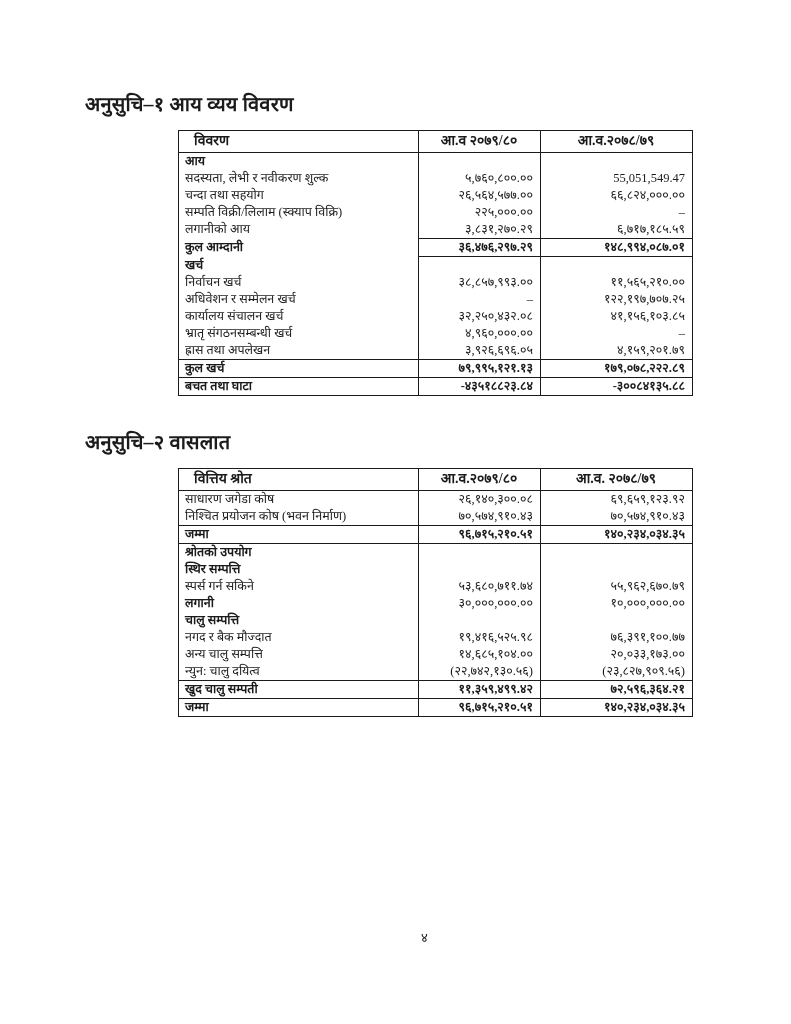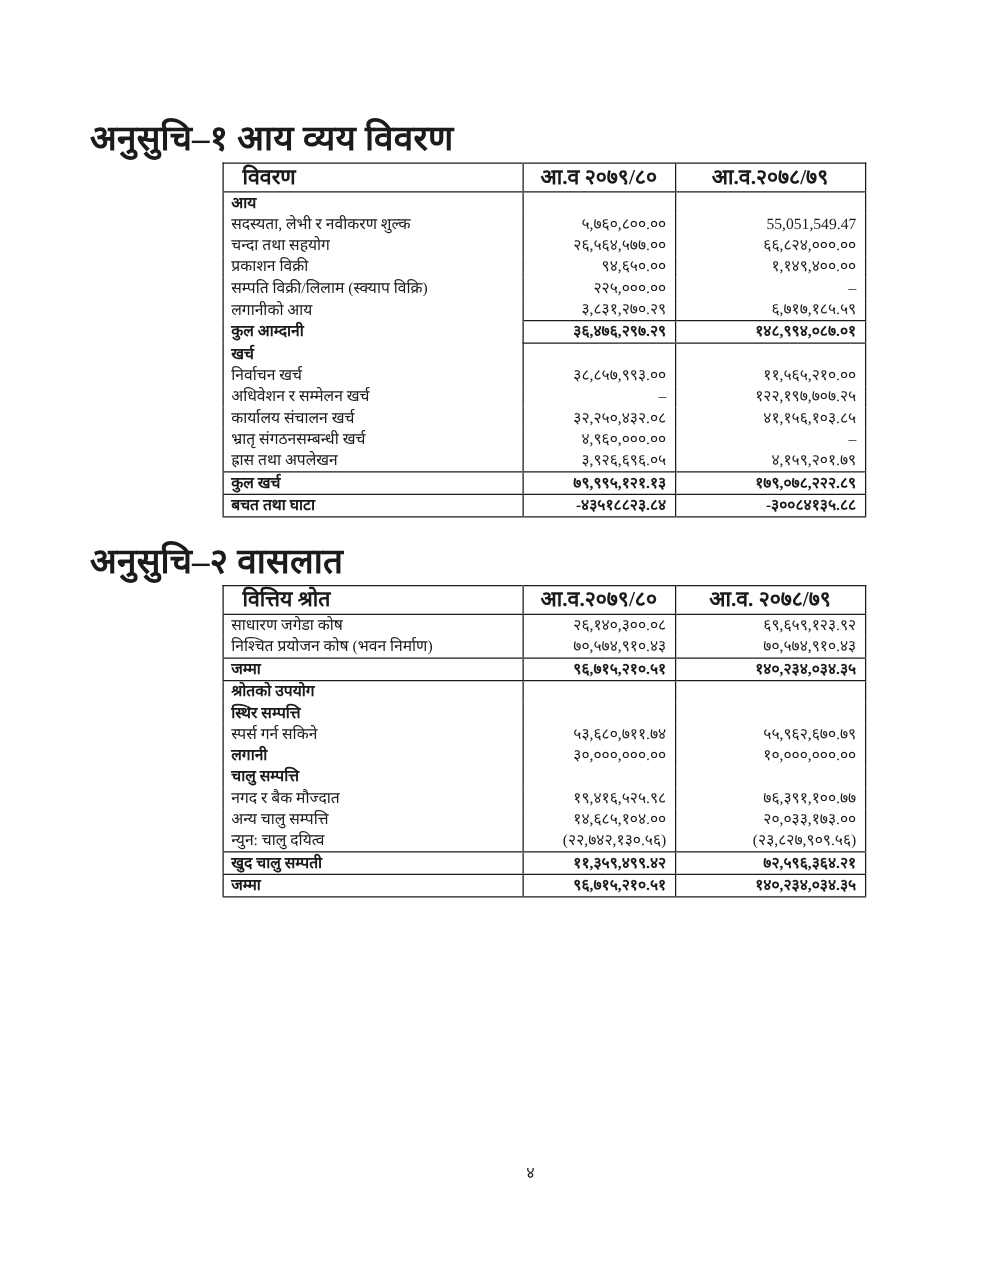--- a/index.html
+++ b/index.html
@@ -10,23 +10,23 @@
   body {
     width: 791px;
     height: 1024px;
     position: relative;
     font-family: "Liberation Serif", "DejaVu Serif", serif;
     color: #1b1b1b;
     overflow: hidden;
   }
   .doc-title {
     position: absolute;
-    left: 72px;
-    font-weight: bold;
-    font-size: 28px;
+    left: 85px;
+    font-weight: bold;
+    font-size: 20px;
     letter-spacing: 0.2px;
     white-space: nowrap;
   }
   #title-1 { top: 90px; }
   #title-2 { top: 428px; }
 
   table.fin-table {
     position: absolute;
     left: 178px;
     width: 514px;
@@ -41,21 +41,21 @@
     font-size: 12.5px;
     line-height: 1.2;
     padding: 1px 7px 1px 6px;
     height: 14px;
     overflow: hidden;
     white-space: nowrap;
     vertical-align: middle;
   }
   .fin-table th {
     font-weight: bold;
-    font-size: 17px;
+    font-size: 14px;
     height: 19px;
     border-bottom: 1.6px solid #1b1b1b;
   }
   .fin-table th.c-label {
     text-align: left;
     padding-left: 15px;
   }
   .fin-table th.c-val {
     text-align: center;
     margin-left: 46px;
@@ -121,25 +121,20 @@
         <td class="c-label">सदस्यता, लेभी र नवीकरण शुल्क</td>
         <td class="c-val">५,७६०,८००.००</td>
         <td class="c-val">55,051,549.47</td>
       </tr>
       <tr class="item">
         <td class="c-label">चन्दा तथा सहयोग</td>
         <td class="c-val">२६,५६४,५७७.००</td>
         <td class="c-val">६६,८२४,०००.००</td>
       </tr>
       <tr class="item">
-        <td class="c-label">प्रकाशन विक्री</td>
-        <td class="c-val">९४,६५०.००</td>
-        <td class="c-val">१,१४९,४००.००</td>
-      </tr>
-      <tr class="item">
         <td class="c-label">सम्पति विक्री/लिलाम (स्क्याप विक्रि)</td>
         <td class="c-val">२२५,०००.००</td>
         <td class="c-val">–</td>
       </tr>
       <tr class="item">
         <td class="c-label">लगानीको आय</td>
         <td class="c-val">३,८३१,२७०.२९</td>
         <td class="c-val">६,७१७,१८५.५९</td>
       </tr>
       <tr class="totalvals">

